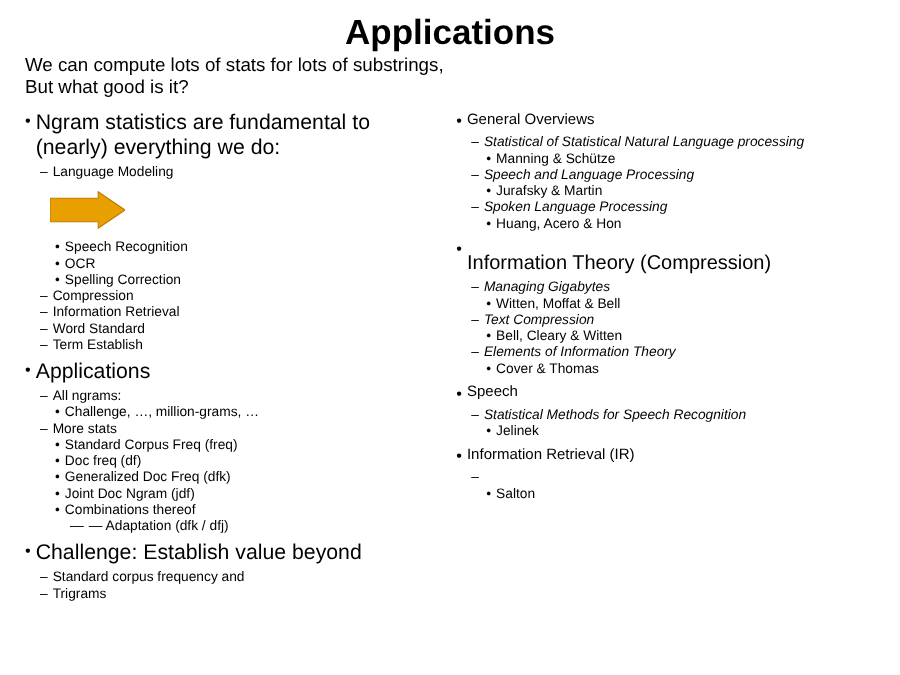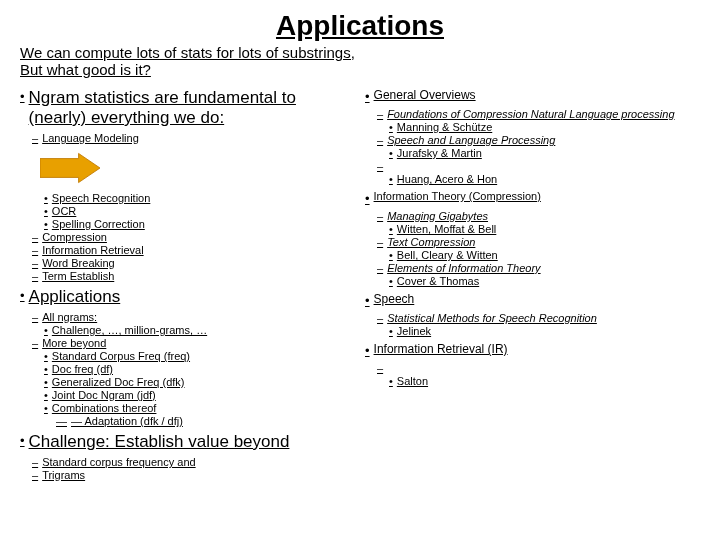--- a/index.html
+++ b/index.html
@@ -11,21 +11,20 @@
       font-size: 11px;
       color: #000;
       overflow: hidden;
       position: relative;
     }
     .page {
       width: 720px;
       height: 540px;
       padding: 10px 20px 10px 20px;
       position: relative;
-      text-decoration: underline;
     }
     .title {
       text-align: center;
       font-size: 28px;
       font-weight: bold;
       margin-bottom: 2px;
     }
     .columns {
       display: flex;
       gap: 10px;
@@ -86,21 +85,21 @@
       margin: 6px 0 6px 20px;
     }
     .arrow {
       width: 60px;
       height: 36px;
     }
     .italic { font-style: italic; }
     .section-gap { margin-top: 5px; }
     .right-indent1 { margin-left: 12px; }
     .right-indent2 { margin-left: 24px; }
-    .info-theory { font-size: 11px; font-weight: normal; }
+    .info-theory { font-size: 16px; font-weight: normal; margin-top: 12px; }
     .section-header { font-size: 12px; }
   </style>
 </head>
 <body>
 
 <div class="page">
   <div class="title">Applications</div>
   <div style="text-align:left; font-size:15px; margin-bottom:10px;">
     <span>We can compute lots of stats for lots of substrings,</span><br>
     <span>But what good is it?</span>
@@ -144,42 +143,42 @@
       <div class="indent1 dash-item">
         <span class="dash">–</span>
         <span>Compression</span>
       </div>
       <div class="indent1 dash-item">
         <span class="dash">–</span>
         <span>Information Retrieval</span>
       </div>
       <div class="indent1 dash-item">
         <span class="dash">–</span>
-        <span>Word Breaking</span>
+        <span>Word Standard</span>
       </div>
       <div class="indent1 dash-item">
         <span class="dash">–</span>
         <span>Term Establish</span>
       </div>
 
       <div class="bullet-top section-gap">
         <span class="bullet-dot">•</span>
         <span class="bullet-text">Applications</span>
       </div>
       <div class="indent1 dash-item">
         <span class="dash">–</span>
         <span>All ngrams:</span>
       </div>
       <div class="indent2 sub-bullet">
         <span class="sub-dot">•</span>
         <span>Challenge, …, million-grams, …</span>
       </div>
       <div class="indent1 dash-item">
         <span class="dash">–</span>
-        <span>More beyond</span>
+        <span>More stats</span>
       </div>
       <div class="indent2 sub-bullet">
         <span class="sub-dot">•</span>
         <span>Standard Corpus Freq (freq)</span>
       </div>
       <div class="indent2 sub-bullet">
         <span class="sub-dot">•</span>
         <span>Doc freq (df)</span>
       </div>
       <div class="indent2 sub-bullet">
@@ -214,36 +213,37 @@
     </div>
 
     <div class="right-col">
 
       <div class="bullet-top">
         <span class="bullet-dot">•</span>
         <span class="bullet-text section-header">General Overviews</span>
       </div>
       <div class="right-indent1 dash-item">
         <span class="dash">–</span>
-        <span class="italic">Foundations of Compression Natural Language processing</span>
+        <span class="italic">Statistical of Statistical Natural Language processing</span>
       </div>
       <div class="right-indent2 sub-bullet">
         <span class="sub-dot">•</span>
         <span>Manning &amp; Schütze</span>
       </div>
       <div class="right-indent1 dash-item">
         <span class="dash">–</span>
         <span class="italic">Speech and Language Processing</span>
       </div>
       <div class="right-indent2 sub-bullet">
         <span class="sub-dot">•</span>
         <span>Jurafsky &amp; Martin</span>
       </div>
       <div class="right-indent1 dash-item">
         <span class="dash">–</span>
+        <span class="italic">Spoken Language Processing</span>
       </div>
       <div class="right-indent2 sub-bullet">
         <span class="sub-dot">•</span>
         <span>Huang, Acero &amp; Hon</span>
       </div>
 
       <div class="bullet-top section-gap">
         <span class="bullet-dot">•</span>
         <span class="bullet-text info-theory">Information Theory (Compression)</span>
       </div>

